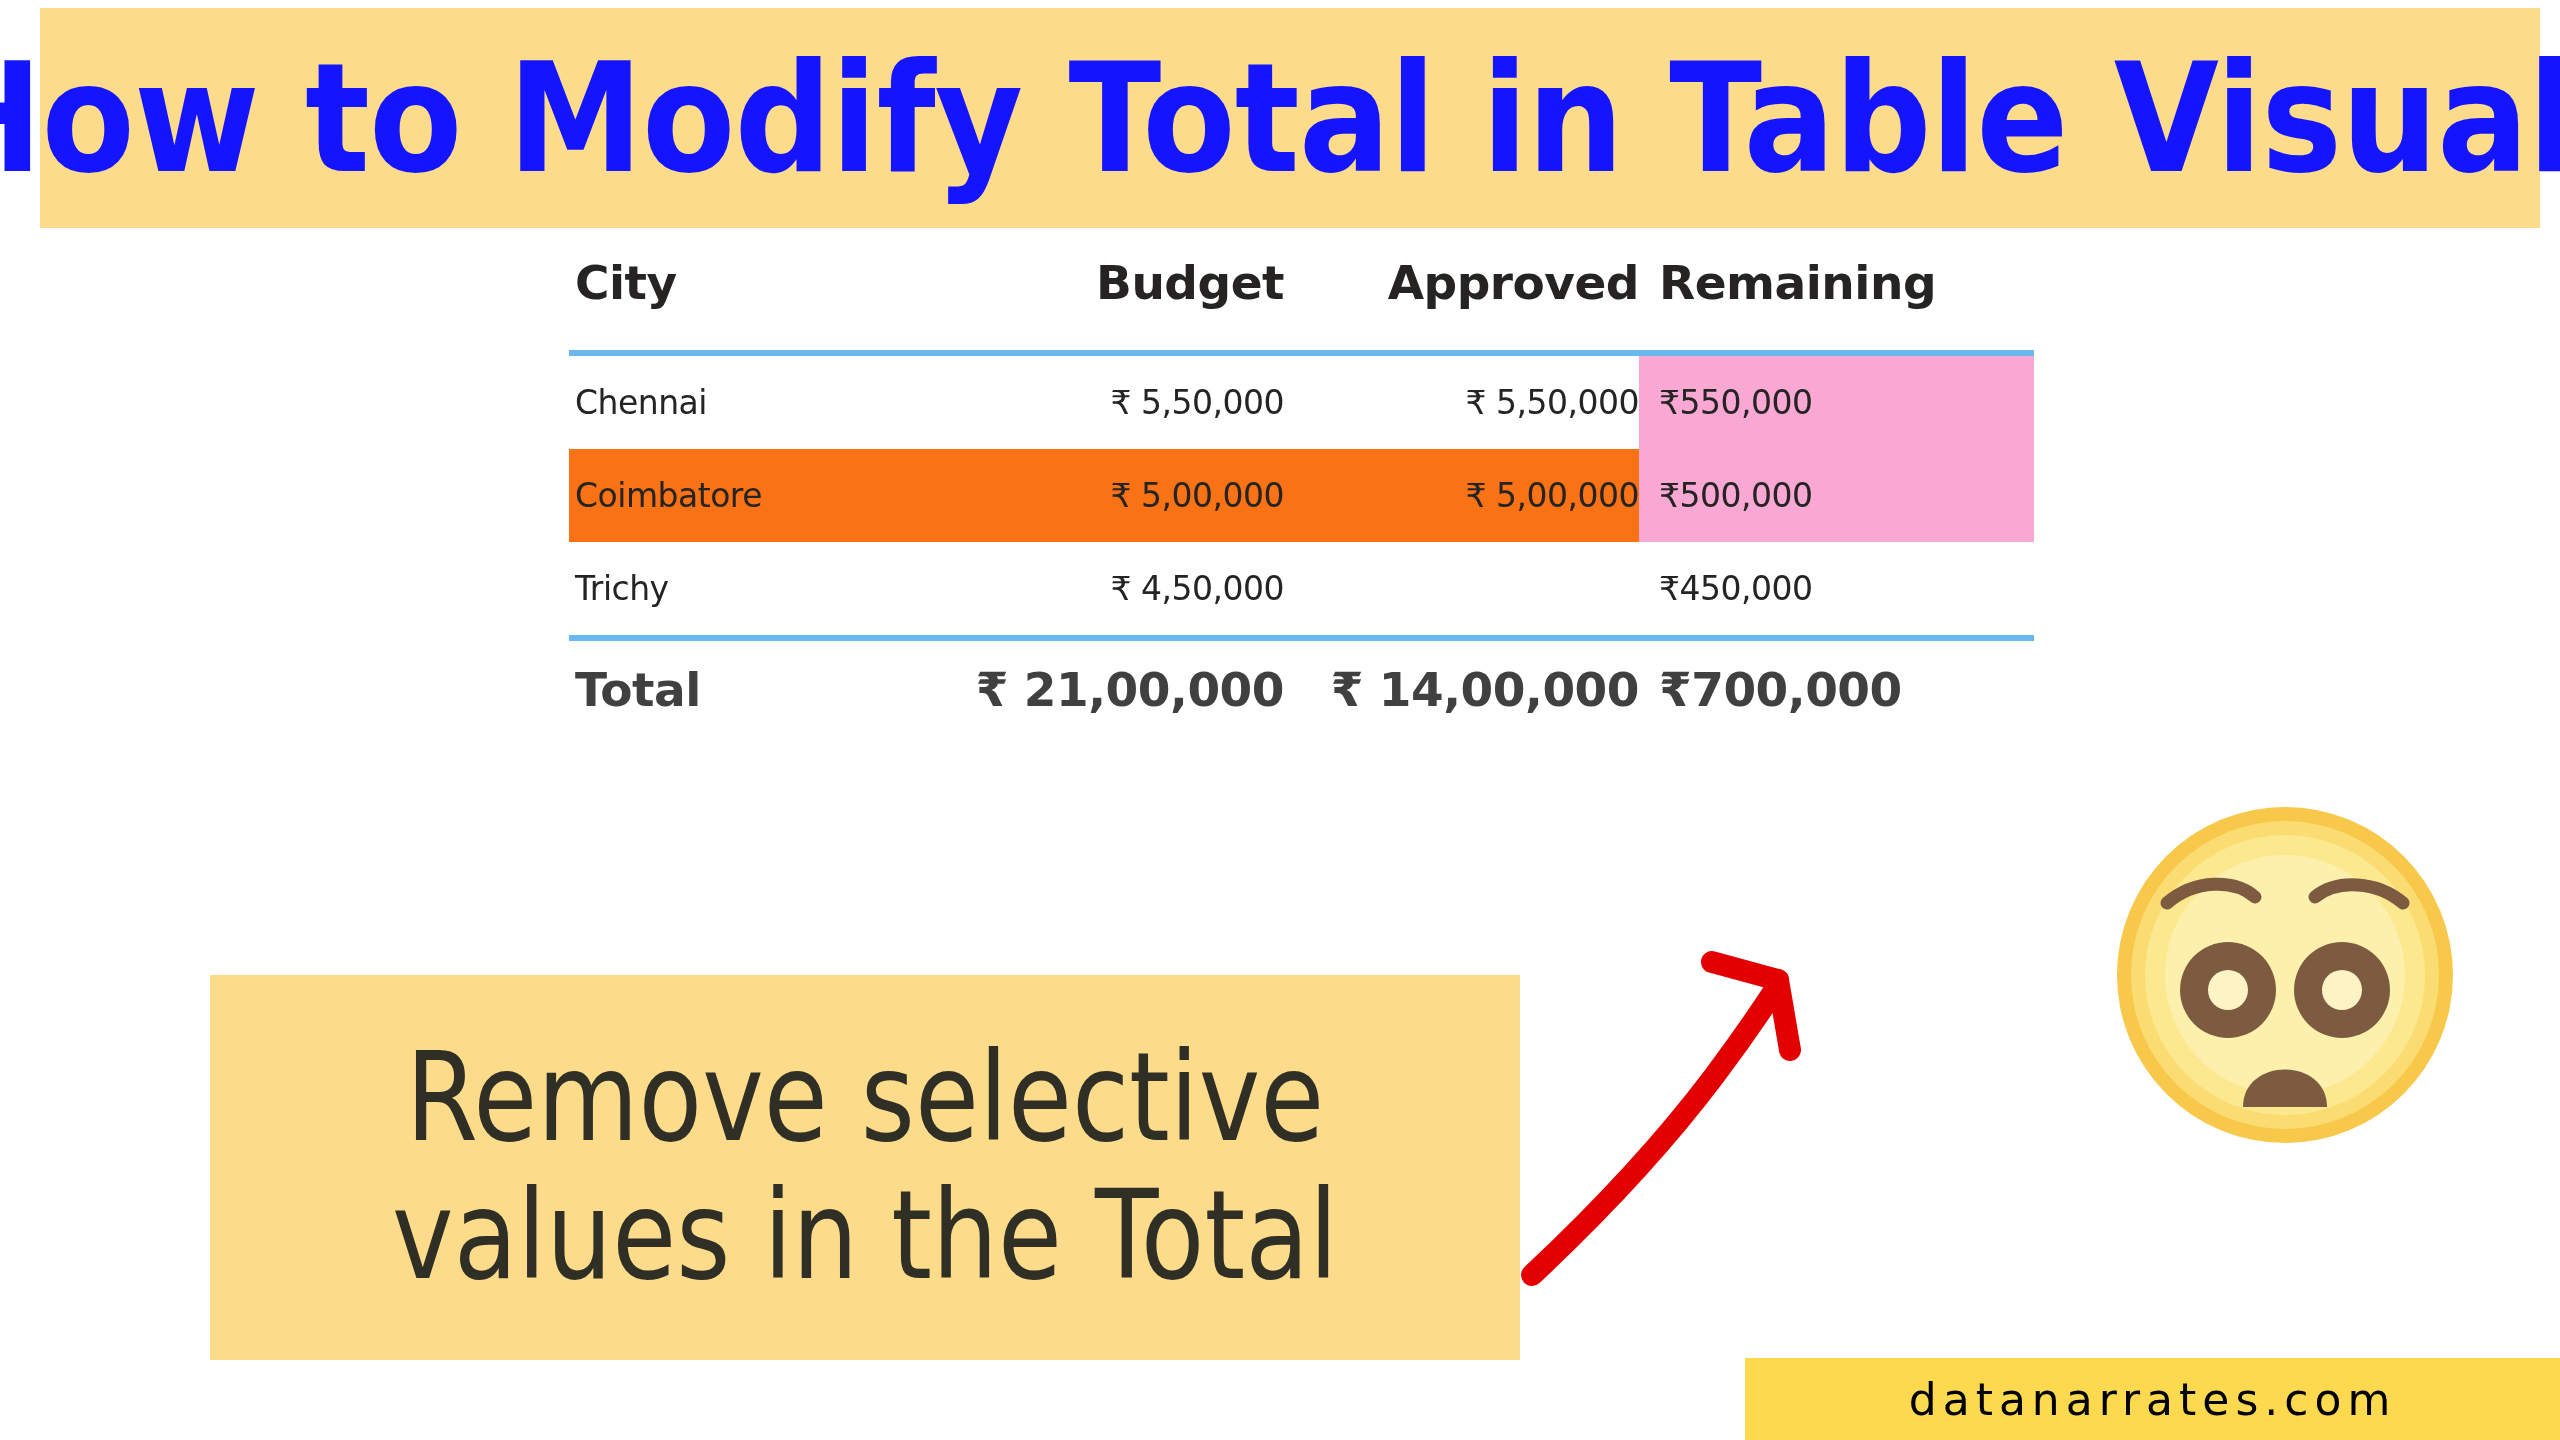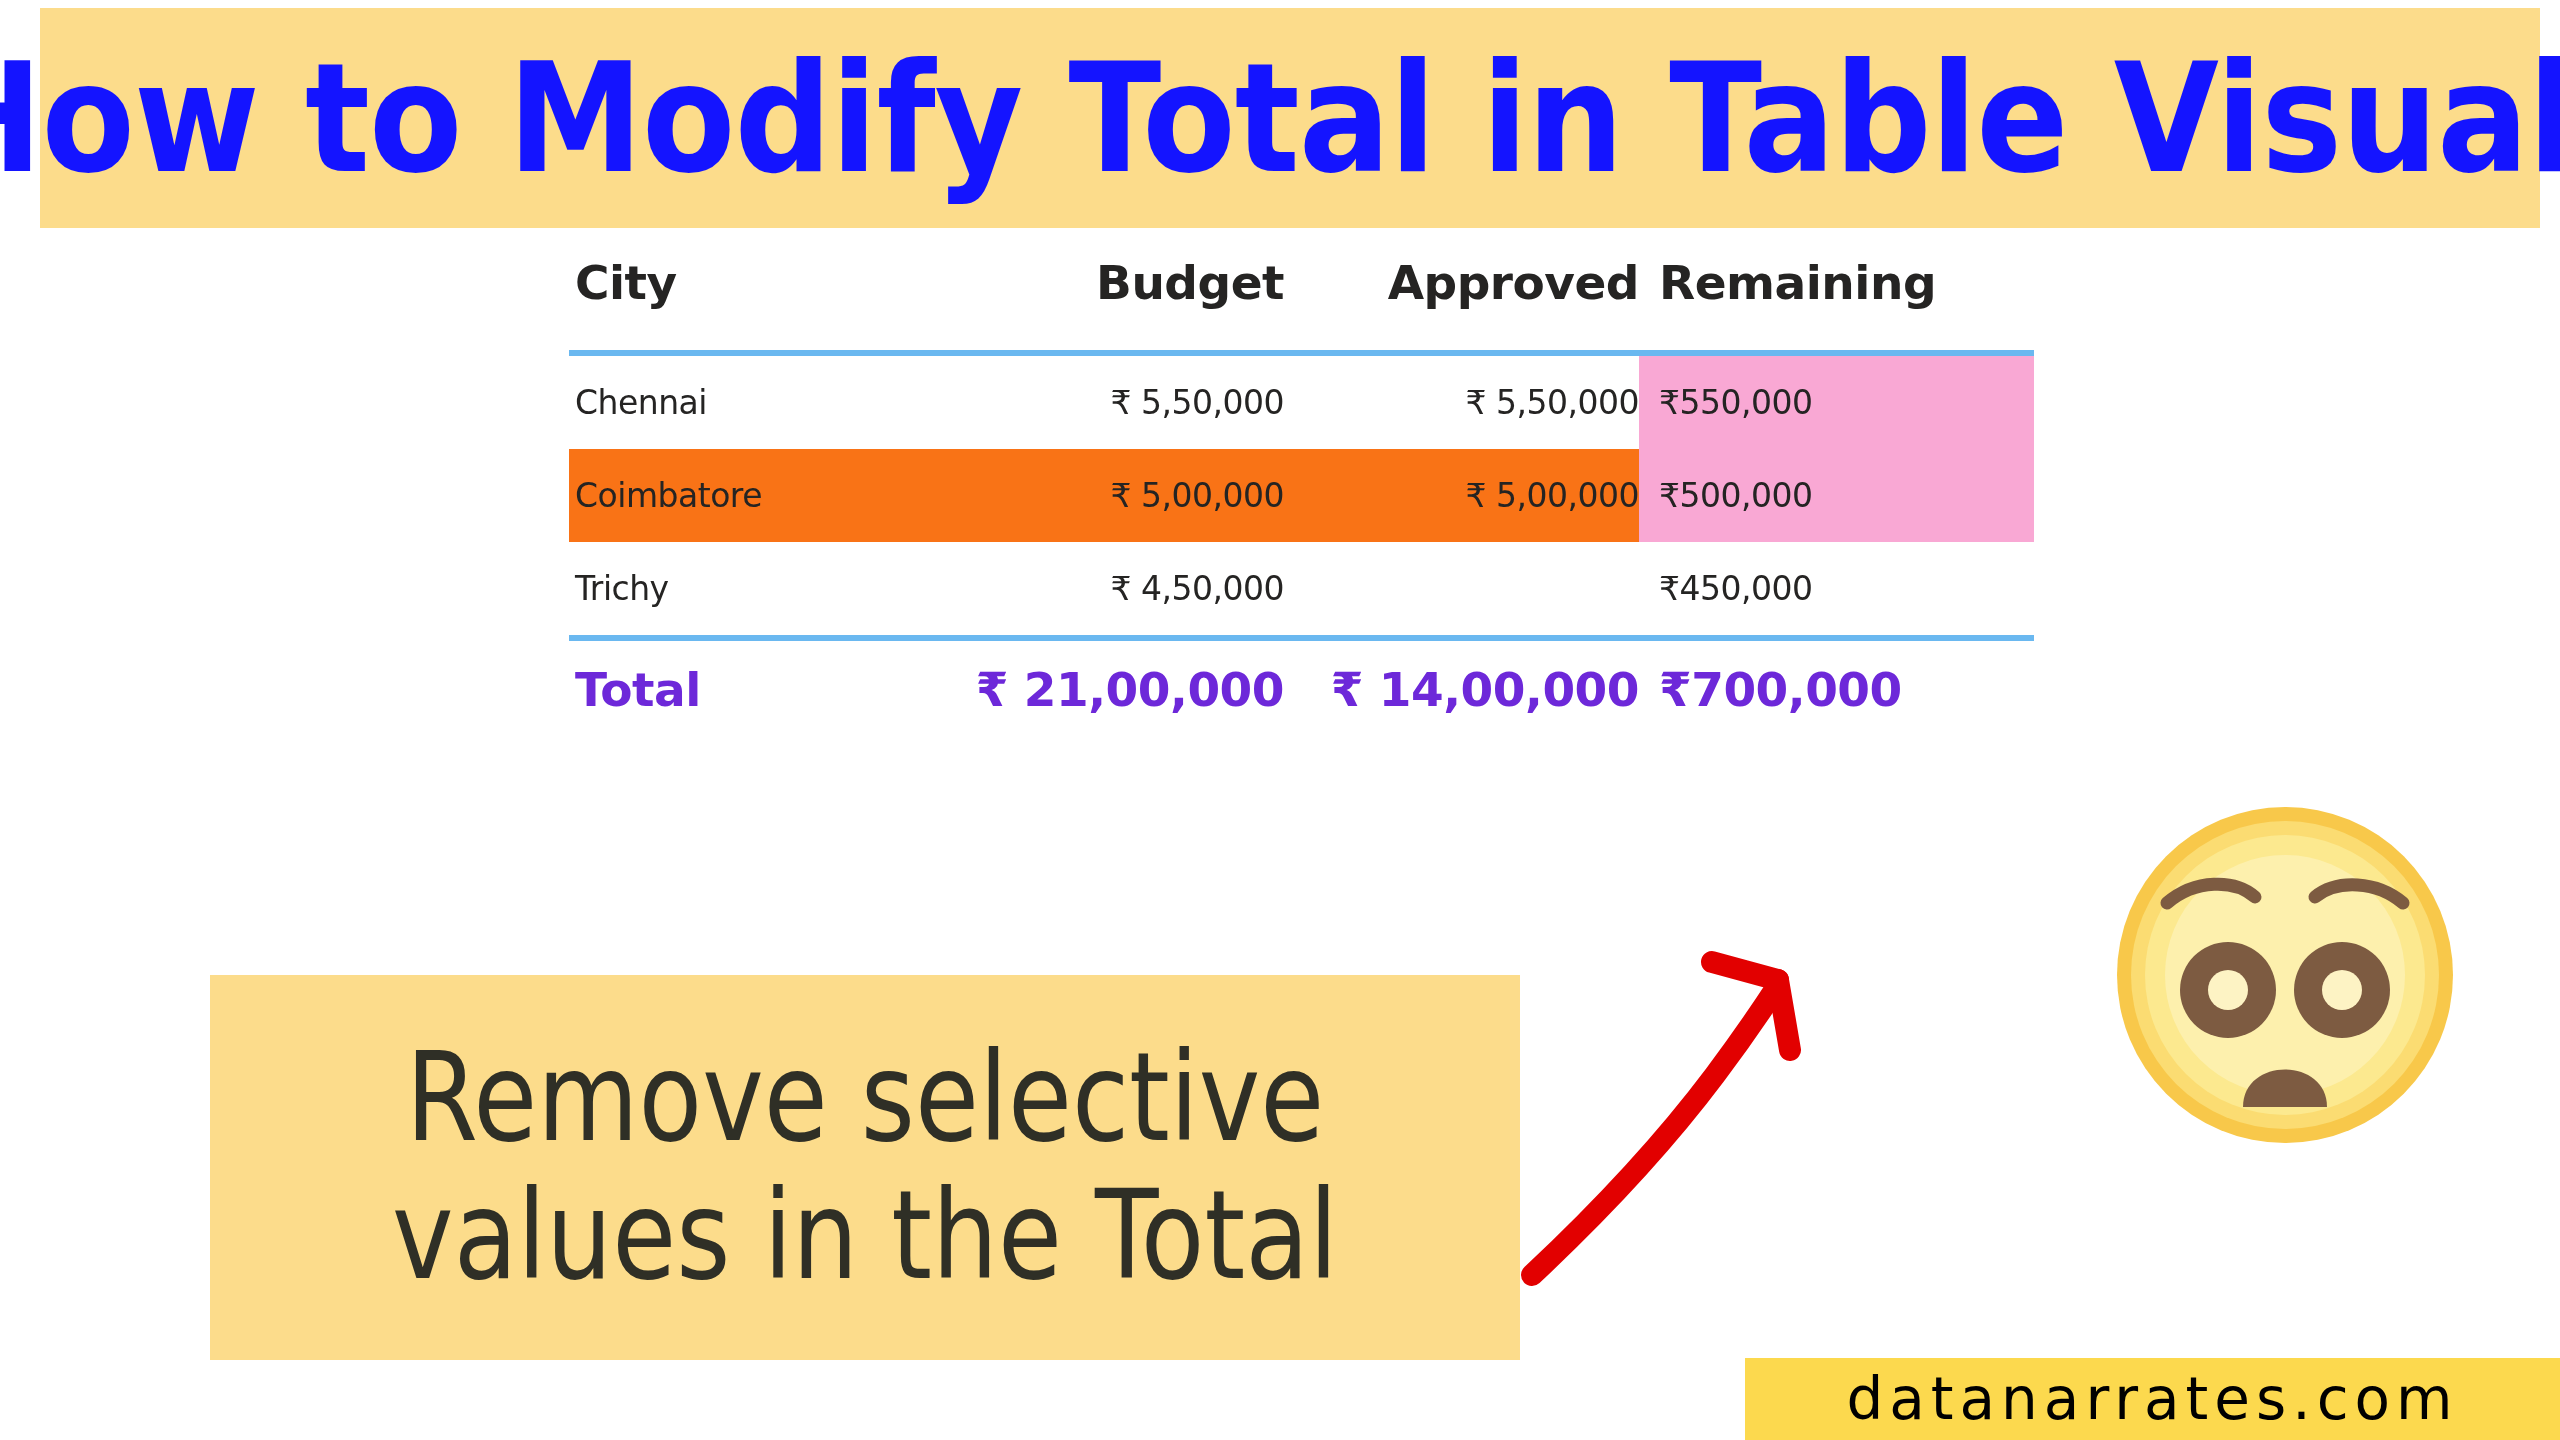--- a/index.html
+++ b/index.html
@@ -83,21 +83,21 @@
   }
   tbody tr td.city { text-align: left; padding-left: 6px; }
   tbody tr td.remaining { text-align: left; padding-left: 20px; }
   tbody tr.banded td { background: #f97316; }
   tbody tr td.hl { background: #f9a8d4; }
 
   tbody tr.first-row td { border-top: 6px solid #6ab8f0; }
   tfoot tr td {
     font-size: 47px;
     font-weight: bold;
-    color: #6d28d9;
+    color: #404040;
     height: 96px;
     padding: 0;
     text-align: right;
     vertical-align: middle;
     border-top: 6px solid #6ab8f0;
     letter-spacing: -0.5px;
     white-space: nowrap;
   }
   tfoot tr td.city { text-align: left; padding-left: 6px; }
   tfoot tr td.remaining { text-align: left; padding-left: 20px; }
@@ -151,21 +151,21 @@
     top: 1358px;
     width: 815px;
     height: 82px;
     background: #fcd94e;
     display: flex;
     align-items: center;
     justify-content: center;
   }
   #footer-text {
     font-family: "DejaVu Sans", sans-serif;
-    font-size: 58px;
+    font-size: 44px;
     color: #000000;
     letter-spacing: 6px;
     white-space: nowrap;
   }
 </style>
 </head>
 <body>
 
 <div id="title-banner">
   <div id="title-text">How to Modify Total in Table Visual?</div>

